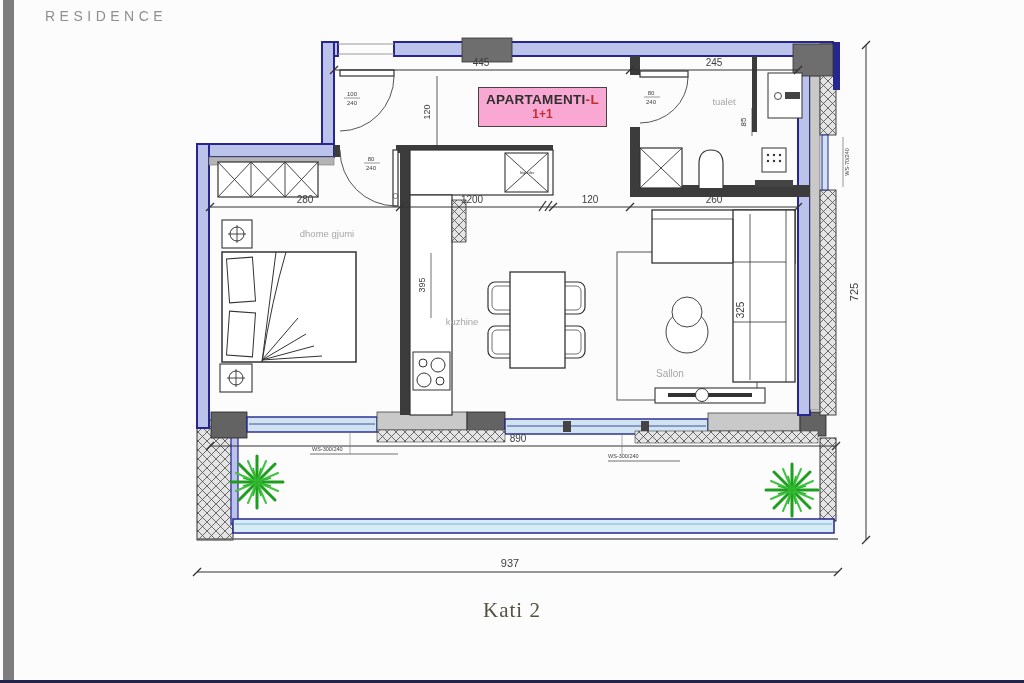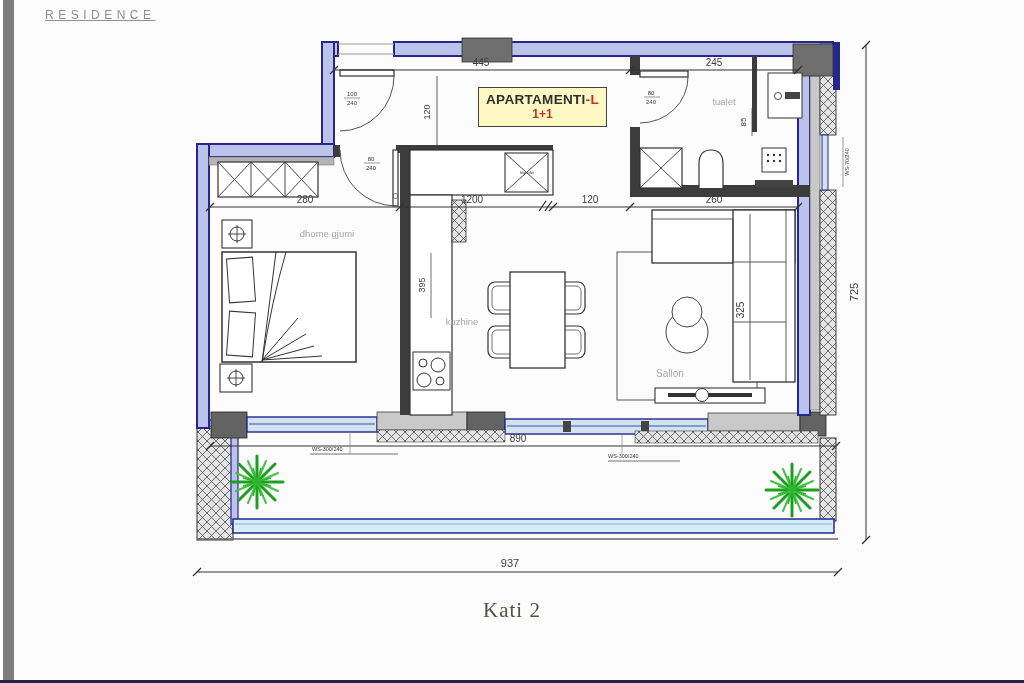--- a/index.html
+++ b/index.html
@@ -1,22 +1,22 @@
 <!DOCTYPE html>
 <html><head>
 <meta charset="utf-8">
 <style>
   html,body{margin:0;padding:0;}
   body{width:1024px;height:683px;position:relative;background:#fcfcfc;overflow:hidden;
        font-family:"Liberation Sans",sans-serif;}
   .left-bar{position:absolute;left:3px;top:0;width:11px;height:683px;background:#7d7d7d;}
   .bottom-bar{position:absolute;left:0;bottom:0;width:1024px;height:3px;background:#23234a;}
-  .brand{position:absolute;left:45px;top:8px;font-size:12px;letter-spacing:4.5px;
-         color:#8f8f8f;font-weight:400;text-decoration:underline;}
-  .title-box{position:absolute;left:478px;top:87px;width:127px;height:38px;background:#fef9c3;
+  .brand{position:absolute;left:45px;top:8px;font-size:14px;letter-spacing:4.5px;
+         color:#8f8f8f;font-weight:400;}
+  .title-box{position:absolute;left:478px;top:87px;width:127px;height:38px;background:#f9a8d4;
              border:1.6px solid #444;display:flex;flex-direction:column;align-items:center;
              justify-content:center;line-height:1.15;}
   .title-line1{font-size:13.5px;font-weight:bold;color:#2f2f2f;letter-spacing:.3px;white-space:nowrap;}
   .title-line1 .suffix{color:#c03030;}
   .title-line2{font-size:12px;font-weight:bold;color:#c03030;text-align:center;}
   .caption{position:absolute;left:0;top:598px;width:1024px;text-align:center;
            font-family:"Liberation Serif",serif;font-size:21px;color:#56503f;letter-spacing:1px;}
   svg{position:absolute;left:0;top:0;}
   svg text{font-family:"Liberation Sans",sans-serif;fill:#3d3d3d;}
   .roomlbl{fill:#a6a6a6;}

